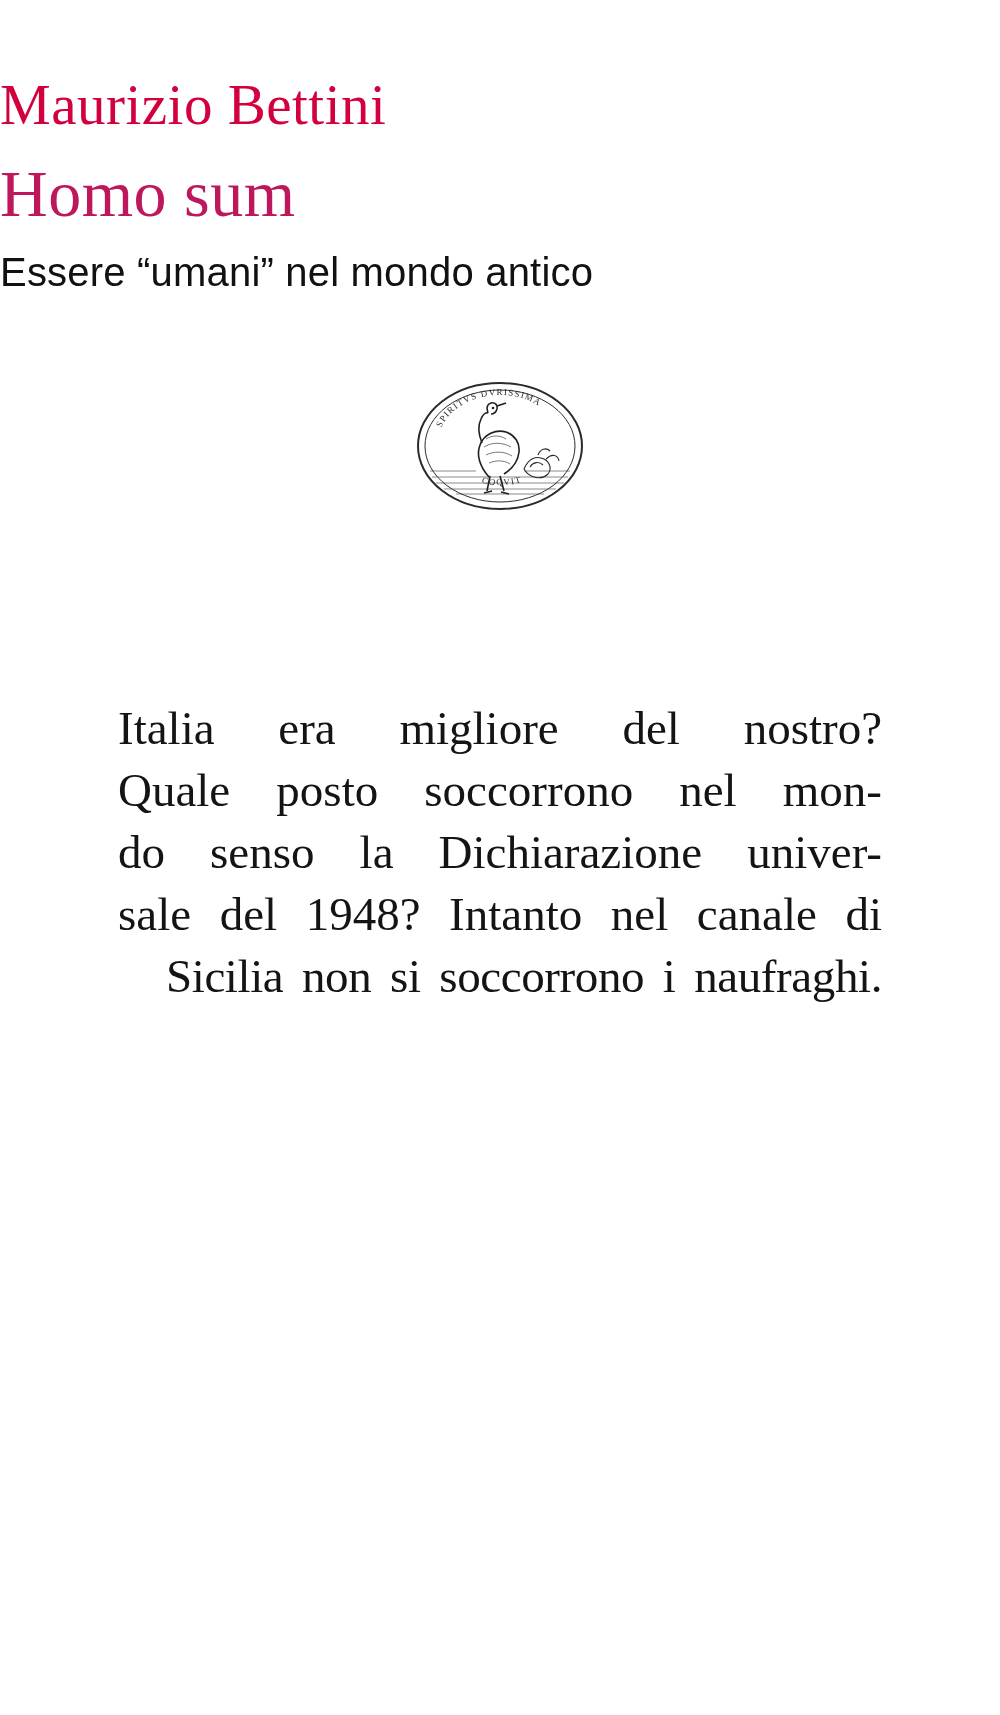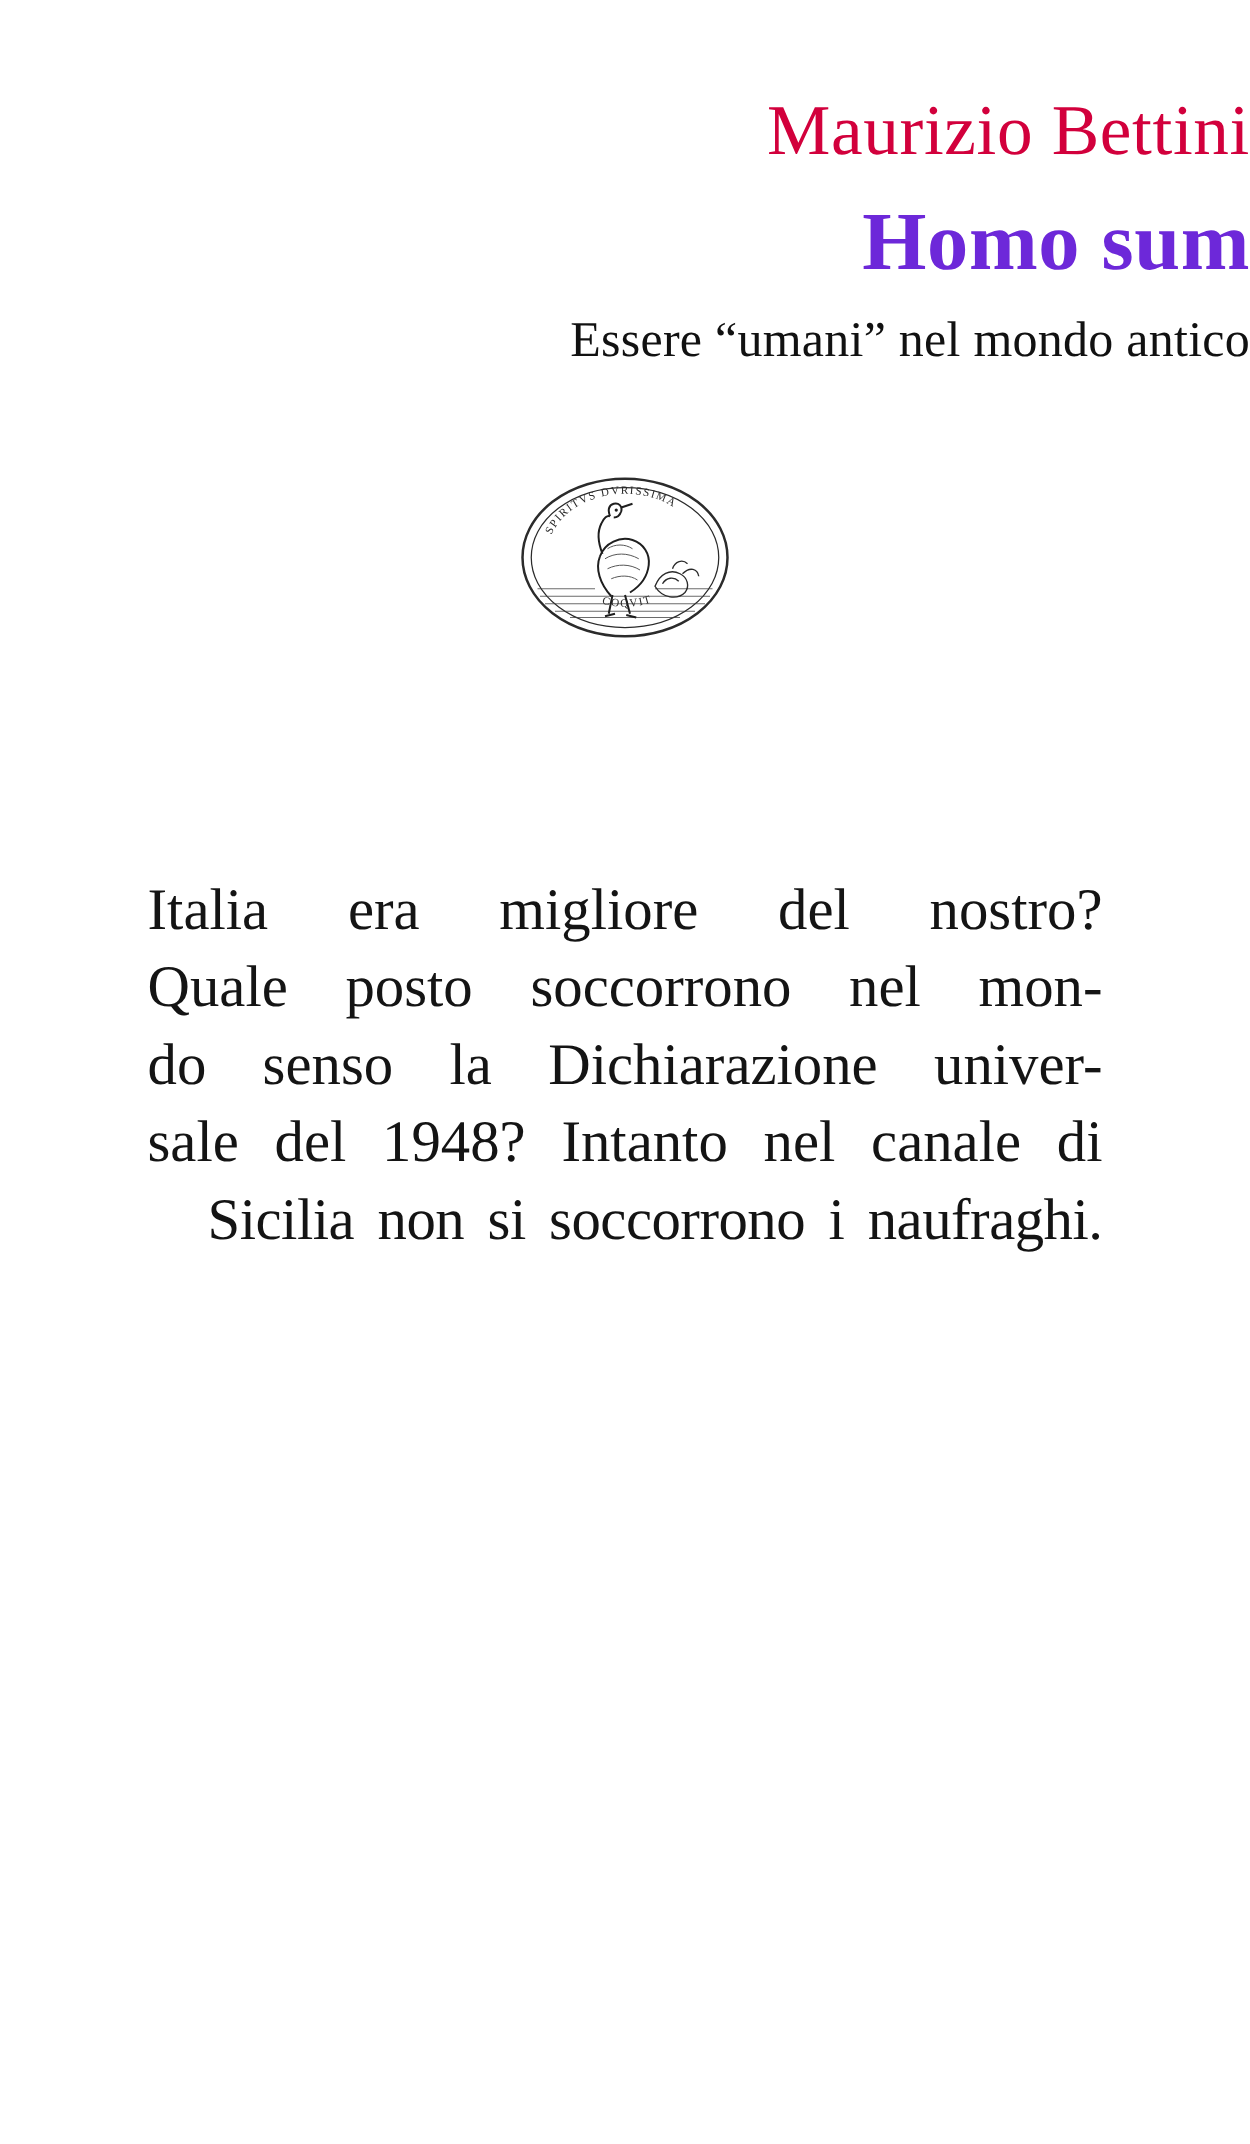--- a/index.html
+++ b/index.html
@@ -18,45 +18,45 @@
   .cover {
     position: relative;
     width: 1000px;
     height: 1715px;
     background: #ffffff;
     box-sizing: border-box;
     padding: 0;
   }
 
   .title-block {
-    text-align: right;
+    text-align: left;
     padding-top: 74px;
   }
 
   .author {
     font-family: "Liberation Serif", serif;
     color: #d2003c;
     font-size: 57px;
     line-height: 1.1;
     letter-spacing: 0.5px;
     font-weight: 400;
   }
 
   .main-title {
     font-family: "Liberation Serif", serif;
-    color: #6d28d9;
+    color: #be185d;
     font-size: 66px;
     line-height: 1.12;
     margin-top: 20px;
     letter-spacing: 0.5px;
-    font-weight: 700;
+    font-weight: 400;
   }
 
   .subtitle {
-    font-family: Liberation Serif, serif;
+    font-family: Liberation Sans, sans-serif;
     color: #111111;
     font-size: 40px;
     line-height: 1.15;
     margin-top: 18px;
     letter-spacing: 0.2px;
     font-weight: 400;
   }
 
   
   .emblem-wrap {

